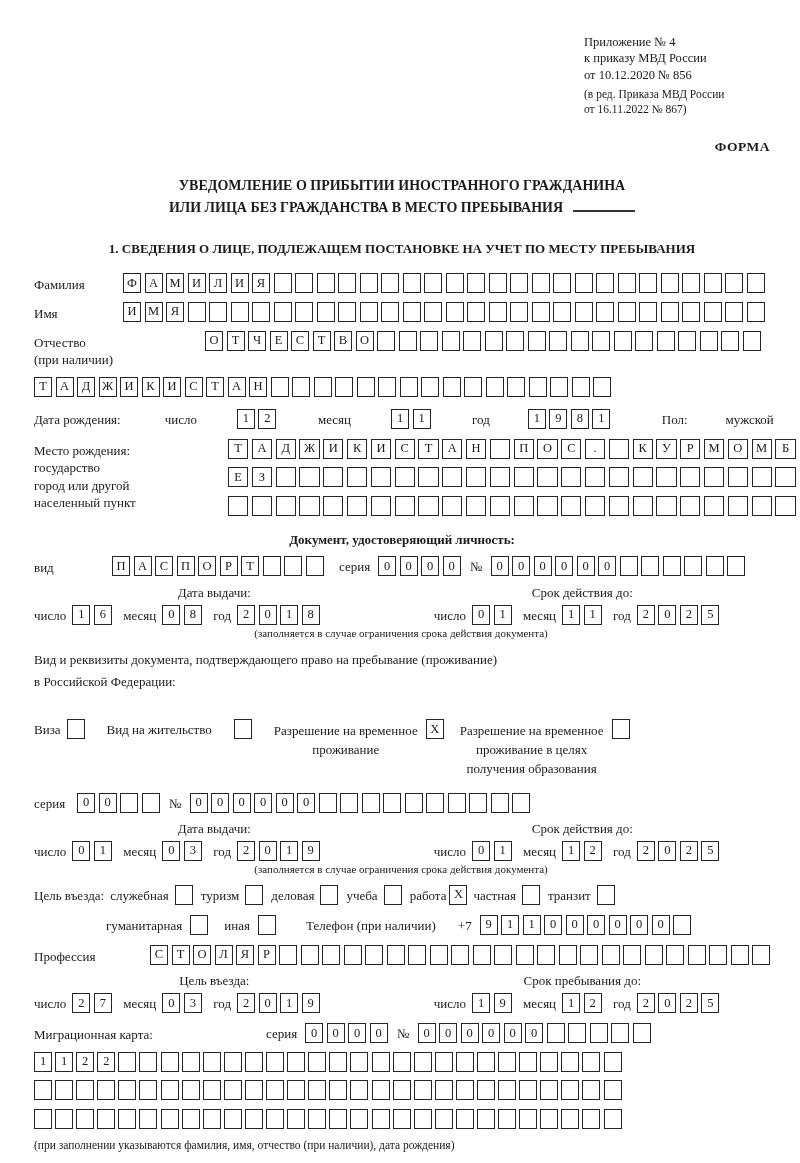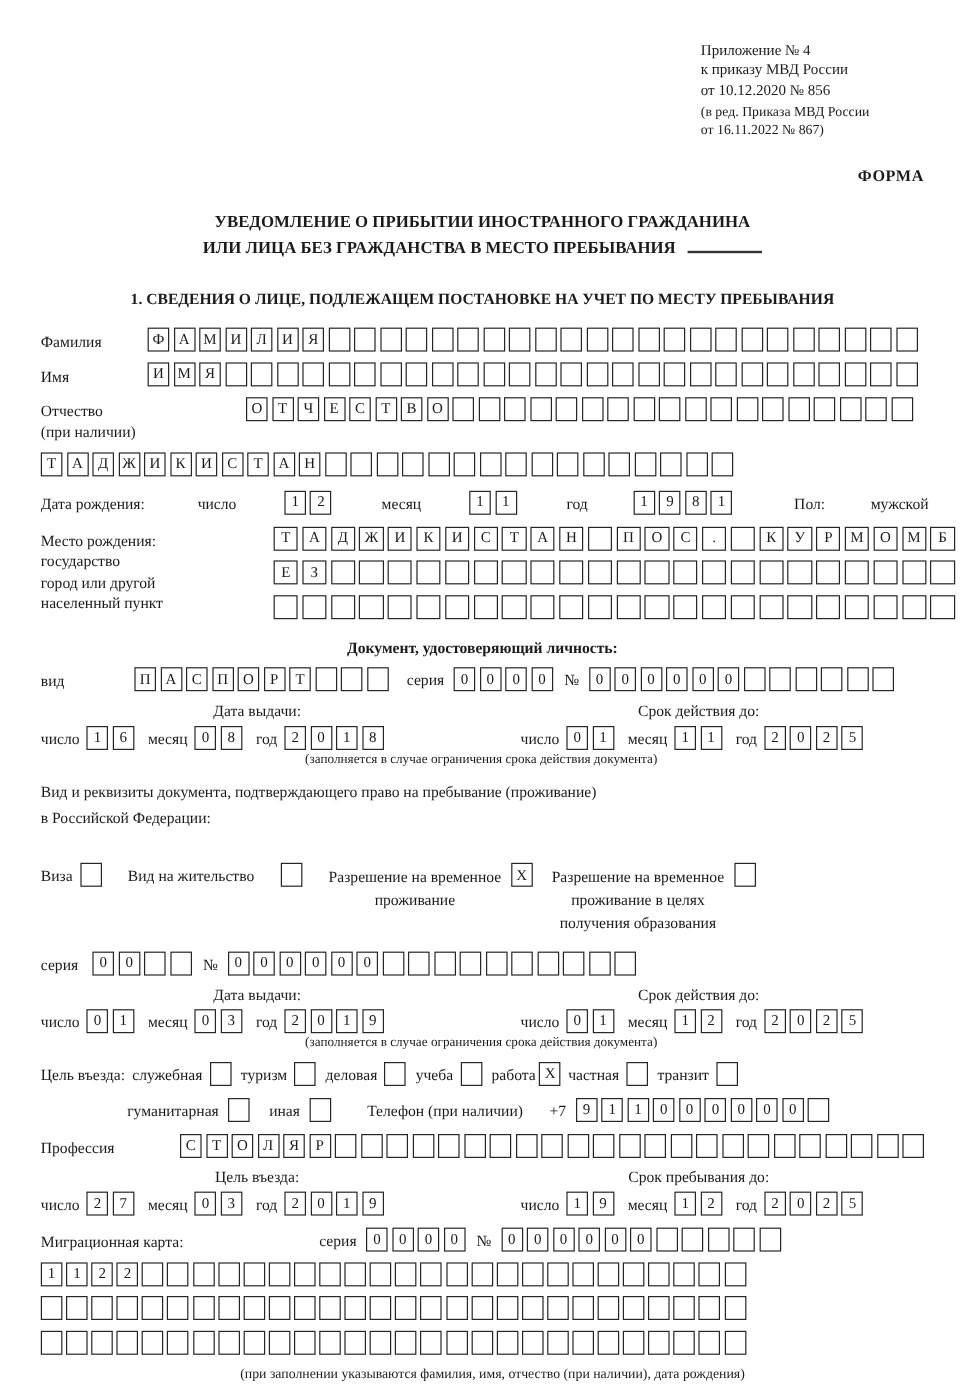--- a/index.html
+++ b/index.html
@@ -66,21 +66,21 @@
   .col-r .drow { justify-content: center; }
   .note-r { text-align: center; font-size: 11px; margin: 2px 2px 10px 0; }
 
   .plain { line-height: 1.75; }
 
   
   .visa-row { margin-top: 25px; margin-bottom: 14px; }
   .choice-multi { text-align: center; line-height: 1.45; padding-top: 3px; }
 
   .purpose-row { margin-bottom: 10px; }
-  .final-note { text-align: right; font-size: 11.5px; margin-top: 2px; padding-right: 4px; }
+  .final-note { font-size: 11.5px; margin-top: 2px; padding-right: 4px; }
 </style>
 </head>
 <body>
 
 <div class="page">
 
   <div class="hdr">
     <div>Приложение № 4</div>
     <div>к приказу МВД России</div>
     <div>от 10.12.2020 № 856</div>

